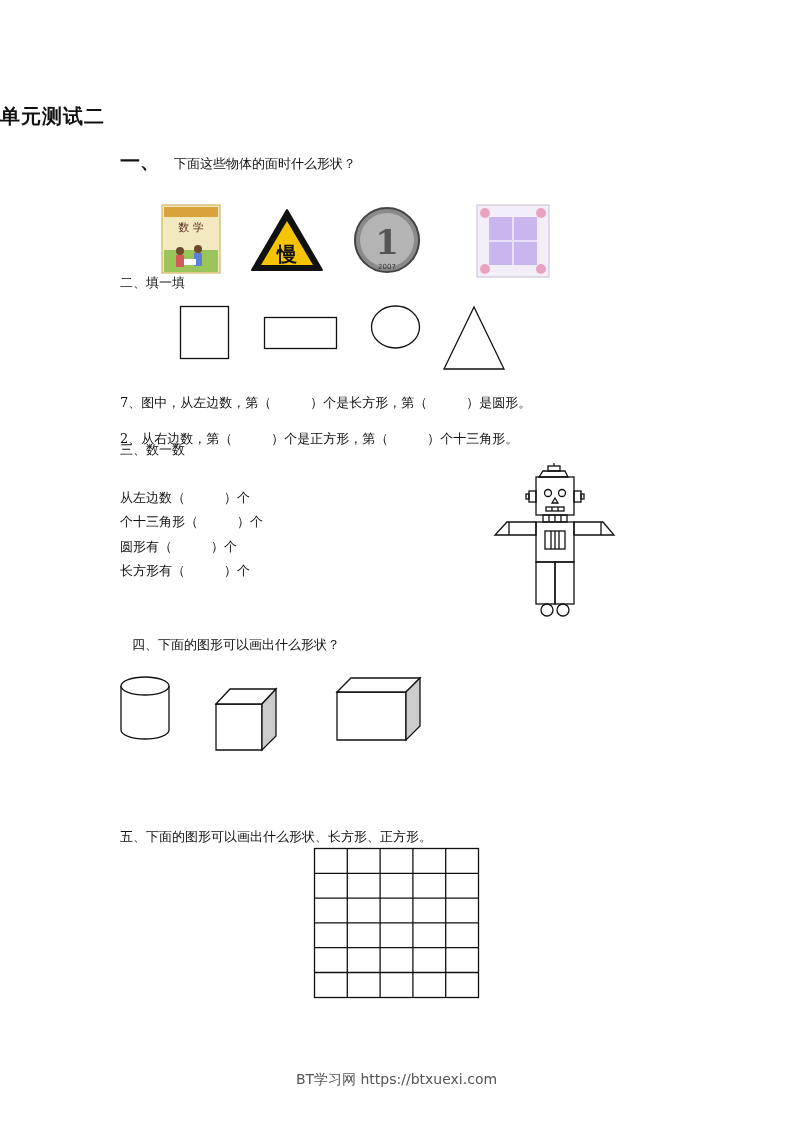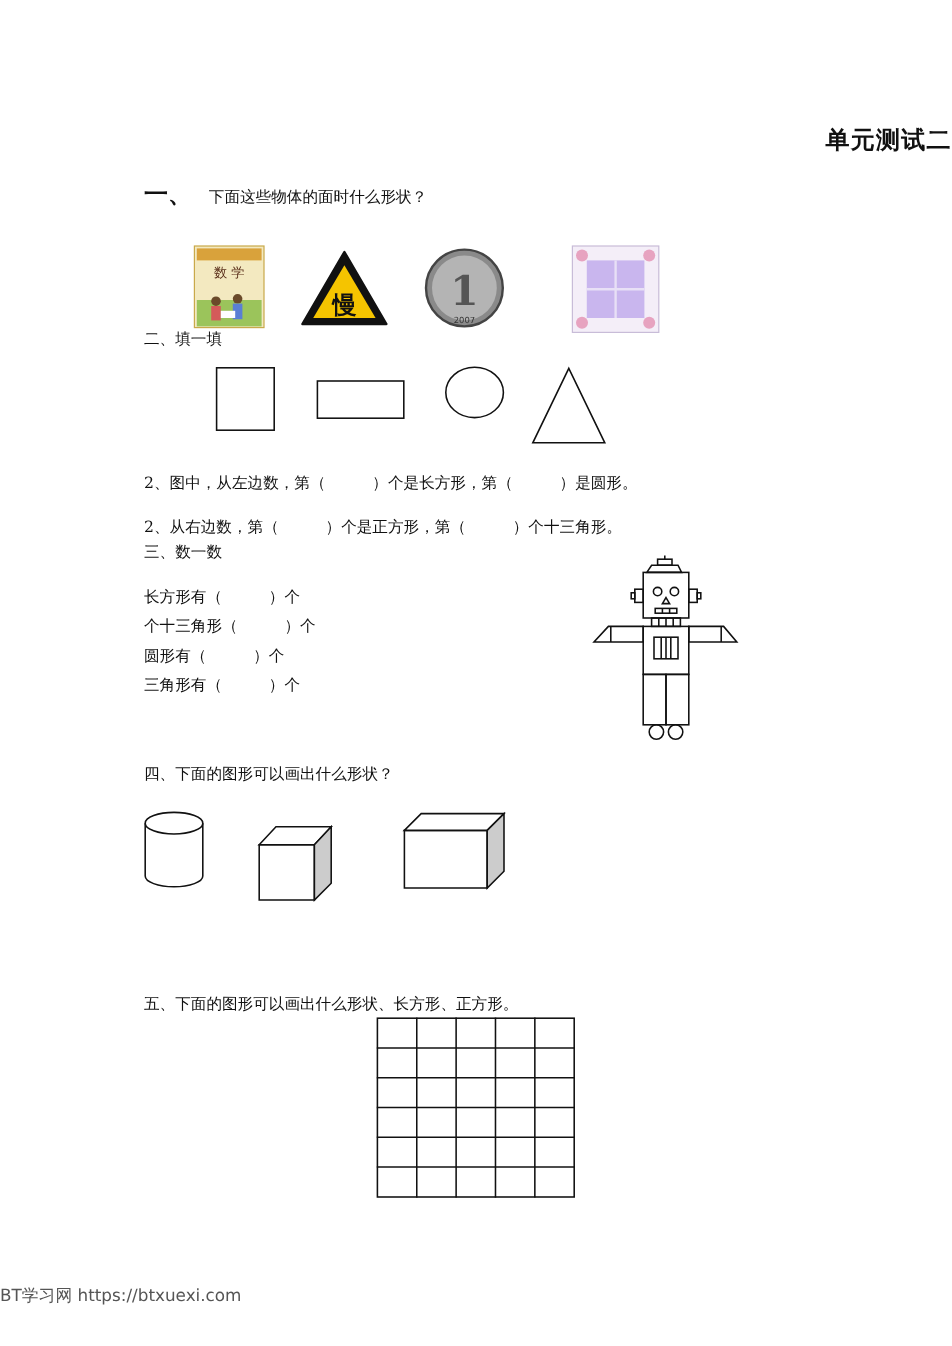--- a/index.html
+++ b/index.html
@@ -1,23 +1,23 @@
 <!DOCTYPE html>
 <html><head>
   <meta charset="utf-8">
   <style>
     html, body { margin: 0; padding: 0; background: #ffffff; }
     body { width: 793px; height: 1122px; position: relative; overflow: hidden;
            font-family: "DejaVu Serif", "Liberation Serif", serif; color: #111; }
     .abs { position: absolute; }
-    .title { left: 0; width: 793px; top: 103px; text-align: right; font-size: 20px; font-weight: bold; letter-spacing: 1px; }
+    .title { left: 0; width: 793px; top: 103px; text-align: left; font-size: 20px; font-weight: bold; letter-spacing: 1px; }
     .q1 { left: 120px; top: 148px; font-size: 13px; }
     .q1 .num { font-size: 20px; font-weight: bold; margin-right: 14px; }
     .line { font-size: 13px; white-space: pre; }
-    .footer { left: 0; width: 793px; top: 1071px; font-family: "DejaVu Sans", sans-serif; font-size: 14px; color: #555; }
+    .footer { left: 0; width: 793px; top: 1071px; text-align: center; font-family: "DejaVu Sans", sans-serif; font-size: 14px; color: #555; }
     svg { position: absolute; overflow: visible; }
   </style>
 </head>
 <body>
 
 <div class="abs title">单元测试二</div>
 
 <div class="abs q1">
   <span class="num">一、</span><span>下面这些物体的面时什么形状？</span>
 </div>
@@ -60,28 +60,28 @@
 
 <div class="abs line" style="left:120px;top:274px">二、填一填</div>
 
 <svg style="left:0;top:0" width="793" height="400">
   <rect x="180.5" y="306.5" width="48" height="52" fill="none" stroke="#111" stroke-width="1.3"></rect>
   <rect x="264.5" y="317.5" width="72" height="31" fill="none" stroke="#111" stroke-width="1.3"></rect>
   <ellipse cx="395.5" cy="327" rx="24" ry="21" fill="none" stroke="#111" stroke-width="1.3"></ellipse>
   <polygon points="474,307 504,369 444,369" fill="none" stroke="#111" stroke-width="1.3"></polygon>
 </svg>
 
-<div class="abs line" style="left:120px;top:394px">2、图中，从左边数，第（　　　）个是长方形，第（　　　）是圆形。</div>
+<div class="abs line" style="left:120px;top:394px">7、图中，从左边数，第（　　　）个是长方形，第（　　　）是圆形。</div>
 <div class="abs line" style="left:120px;top:430px">2、从右边数，第（　　　）个是正方形，第（　　　）个十三角形。</div>
 
-<div class="abs line" style="left:120px;top:451px">三、数一数</div>
-<div class="abs line" style="left:120px;top:489px">长方形有（　　　）个</div>
+<div class="abs line" style="left:120px;top:441px">三、数一数</div>
+<div class="abs line" style="left:120px;top:489px">从左边数（　　　）个</div>
 <div class="abs line" style="left:120px;top:513px">个十三角形（　　　）个</div>
 <div class="abs line" style="left:120px;top:538px">圆形有（　　　）个</div>
-<div class="abs line" style="left:120px;top:562px">三角形有（　　　）个</div>
+<div class="abs line" style="left:120px;top:562px">长方形有（　　　）个</div>
 
 <svg style="left:485px;top:460px" width="140" height="165" fill="none" stroke="#111" stroke-width="1.3">
 
   <rect x="63" y="6" width="12" height="5"></rect>
   <line x1="69" y1="3" x2="69" y2="6"></line>
   <polygon points="58,11 80,11 83,17 54,17"></polygon>
 
   <rect x="51" y="17" width="38" height="38"></rect>
 
   <rect x="44" y="31" width="7" height="11"></rect>
@@ -112,21 +112,21 @@
   <line x1="70" y1="71" x2="70" y2="89"></line>
   <line x1="74" y1="71" x2="74" y2="89"></line>
 
   <rect x="51" y="102" width="19" height="42"></rect>
   <rect x="70" y="102" width="19" height="42"></rect>
 
   <circle cx="62" cy="150" r="6"></circle>
   <circle cx="78" cy="150" r="6"></circle>
 </svg>
 
-<div class="abs line" style="left:120px;top:636px">四、下面的图形可以画出什么形状？</div>
+<div class="abs line" style="left:132px;top:636px">四、下面的图形可以画出什么形状？</div>
 
 <svg style="left:0;top:0" width="793" height="800" stroke="#111" stroke-width="1.3">
 
   <g>
     <path d="M121,686 L121,730 A24,9 0 0 0 169,730 L169,686" fill="#fff"></path>
     <ellipse cx="145" cy="686" rx="24" ry="9" fill="#fff"></ellipse>
   </g>
 
   <g>
     <polygon points="216,704 262,704 262,750 216,750" fill="#fff"></polygon>

